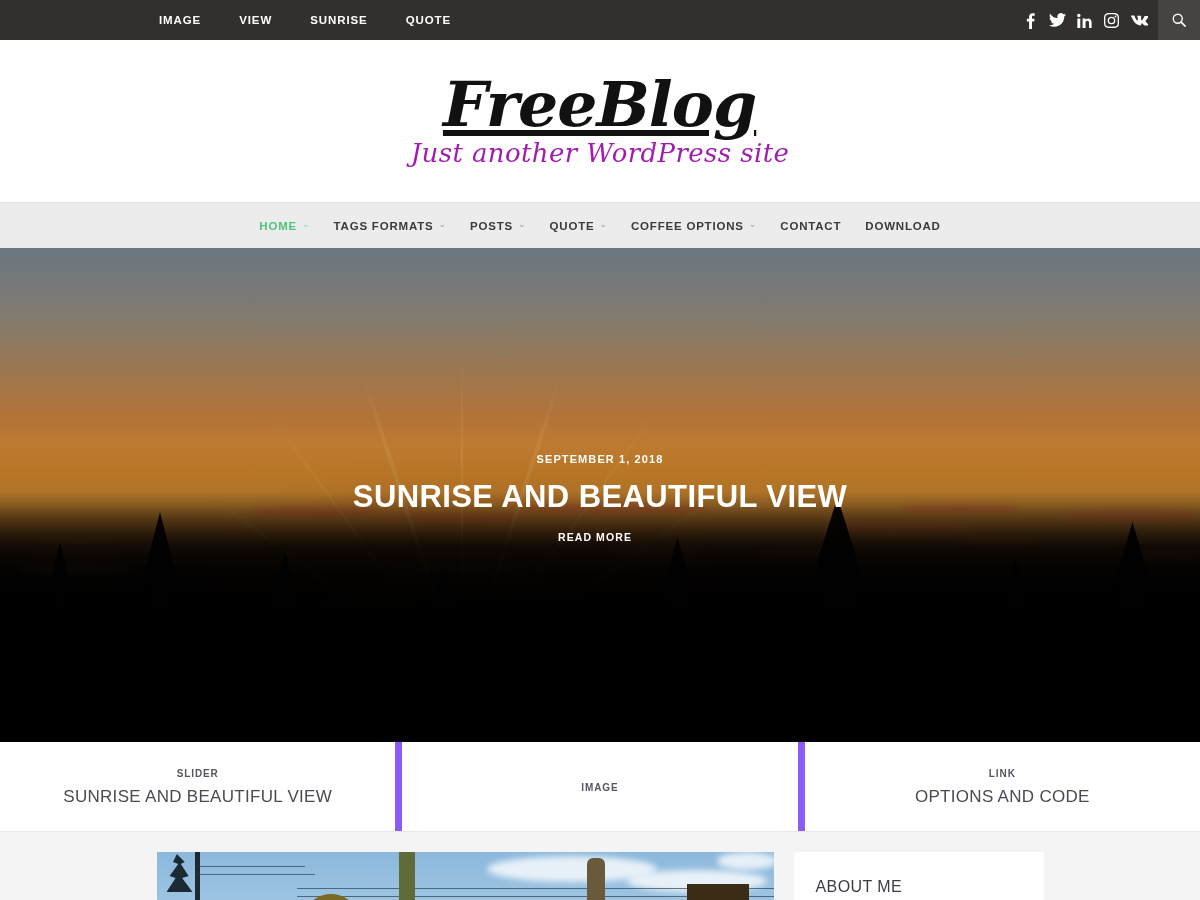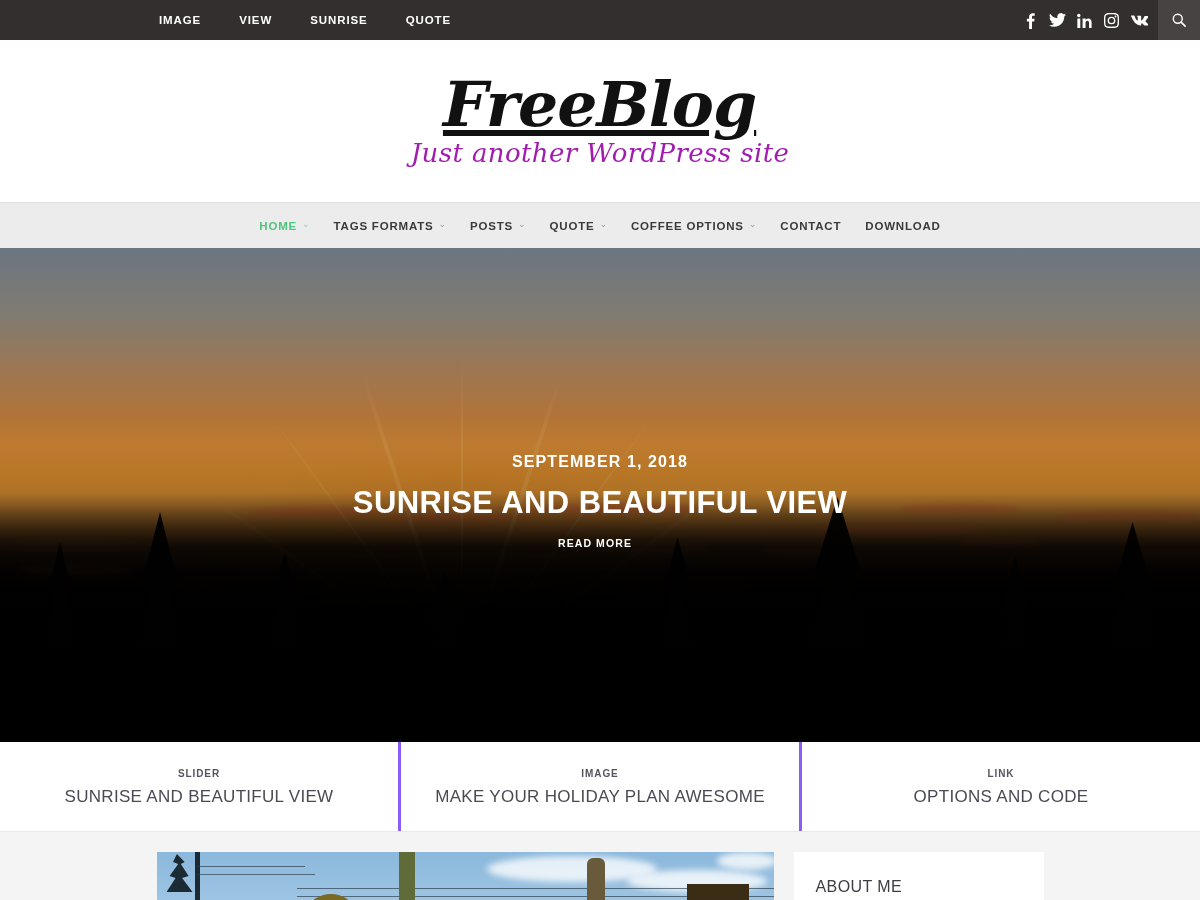--- a/index.html
+++ b/index.html
@@ -219,21 +219,21 @@
   }
   .slide-caption {
     position: absolute;
     left: 0; right: 0;
     top: 205px;
     text-align: center;
     color: #fff;
     z-index: 5;
   }
   .slide-date {
-    font-size: 16px;
+    font-size: 11px;
     font-weight: bold;
     letter-spacing: 1.1px;
     color: #ffffff;
   }
   .slide-title {
     display: inline-block;
     margin-top: 14px;
     font-size: 31px;
     font-weight: bold;
     letter-spacing: 0.4px;
@@ -257,21 +257,21 @@
     height: 90px;
     background: #ffffff;
     border-bottom: 1px solid #e9e9e9;
   }
   .feat {
     flex: 1;
     display: flex;
     flex-direction: column;
     align-items: center;
     justify-content: center;
-    border-right: 3px solid #8b5cf6;
+    border-right: 7px solid #8b5cf6;
     padding-top: 2px;
   }
   .feat:last-child { border-right: none; }
   .feat-cat {
     font-size: 10px;
     font-weight: bold;
     letter-spacing: 0.9px;
     color: #55555f;
     text-decoration: none;
   }
@@ -490,21 +490,20 @@
   </div>
 </section>
 
 <section class="featured">
   <div class="feat">
     <a href="#" class="feat-cat">SLIDER</a>
     <a href="#" class="feat-title">SUNRISE AND BEAUTIFUL VIEW</a>
   </div>
   <div class="feat">
     <a href="#" class="feat-cat">IMAGE</a>
-    <a href="#" class="feat-title">MAKE YOUR HOLIDAY PLAN AWESOME</a>
   </div>
   <div class="feat">
     <a href="#" class="feat-cat">LINK</a>
     <a href="#" class="feat-title">OPTIONS AND CODE</a>
   </div>
 </section>
 
 <section class="content">
   <article class="post-card">
     <div class="post-photo">

